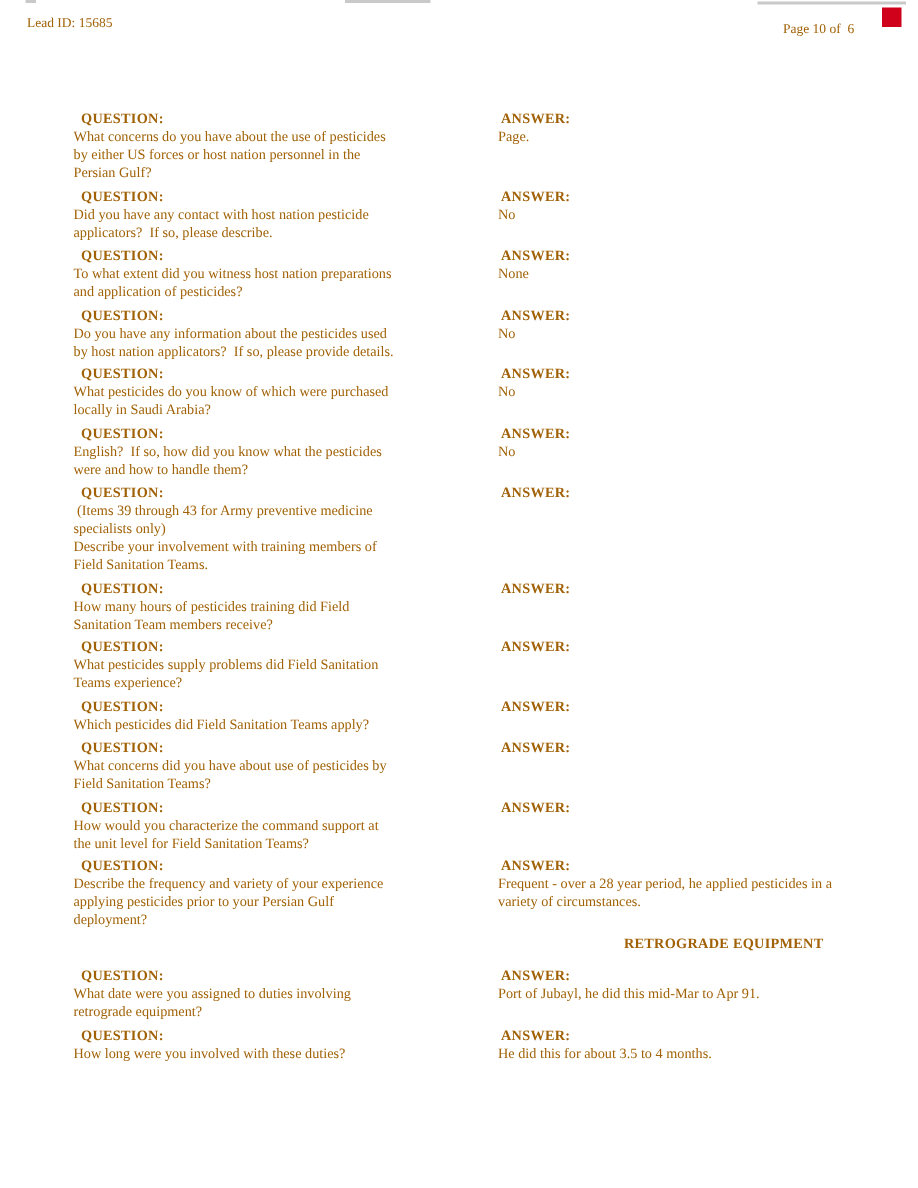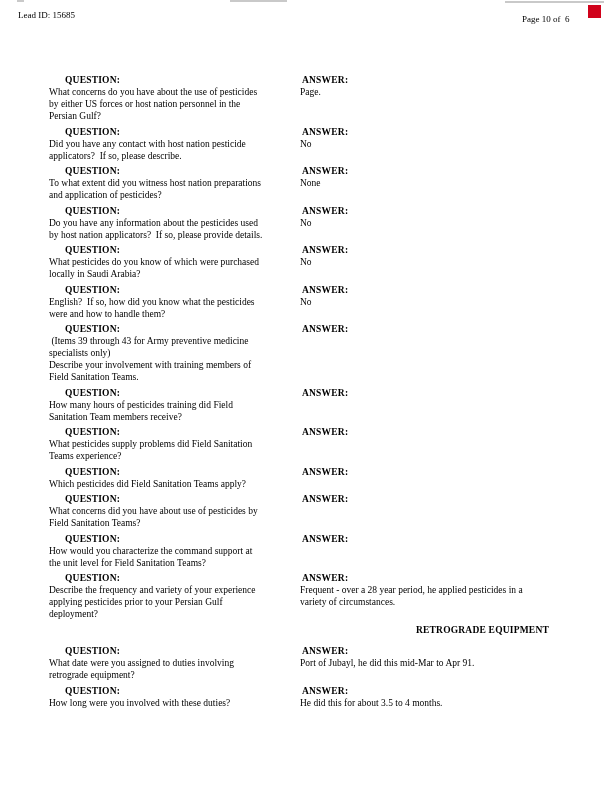--- a/index.html
+++ b/index.html
@@ -3,21 +3,21 @@
 <meta charset="utf-8">
 <style>
   html, body { margin: 0; padding: 0; background: #ffffff; }
   .page {
     position: relative;
     width: 612px;
     height: 792px;
     background: #ffffff;
     overflow: hidden;
     font-family: "Liberation Serif", serif;
-    color: #000000;
+    color: #a16207;
   }
   .hdr-left {
     position: absolute;
     left: 18px;
     top: 10px;
     font-size: 9px;
     white-space: pre;
   }
   .hdr-right {
     position: absolute;
@@ -41,23 +41,23 @@
   .content {
     position: absolute;
     left: 49px;
     top: 74px;
     width: 500px;
     font-size: 9.5px;
     line-height: 12px;
   }
   .qa-row { display: flex; margin-bottom: 3.5px; }
   .qcell { flex: 0 0 251px; width: 251px; }
-  .acell { flex: 1 1 auto; }
+  .acell { flex: 1 1 auto; margin-left: 32px; }
   .qa-label { font-weight: bold; white-space: pre; letter-spacing: 0.2px; }
-  .qcell .qa-label { padding-left: 5px; margin-left: 11px; }
+  .qcell .qa-label { padding-left: 5px; }
   .acell .qa-label { padding-left: 2px; }
   .txt-line { white-space: pre; }
   .section-heading {
     font-weight: bold;
     letter-spacing: 0.2px;
     padding-left: 3px;
     margin: 4px 0 9px 0;
     white-space: pre;
     text-align: right;
   }

